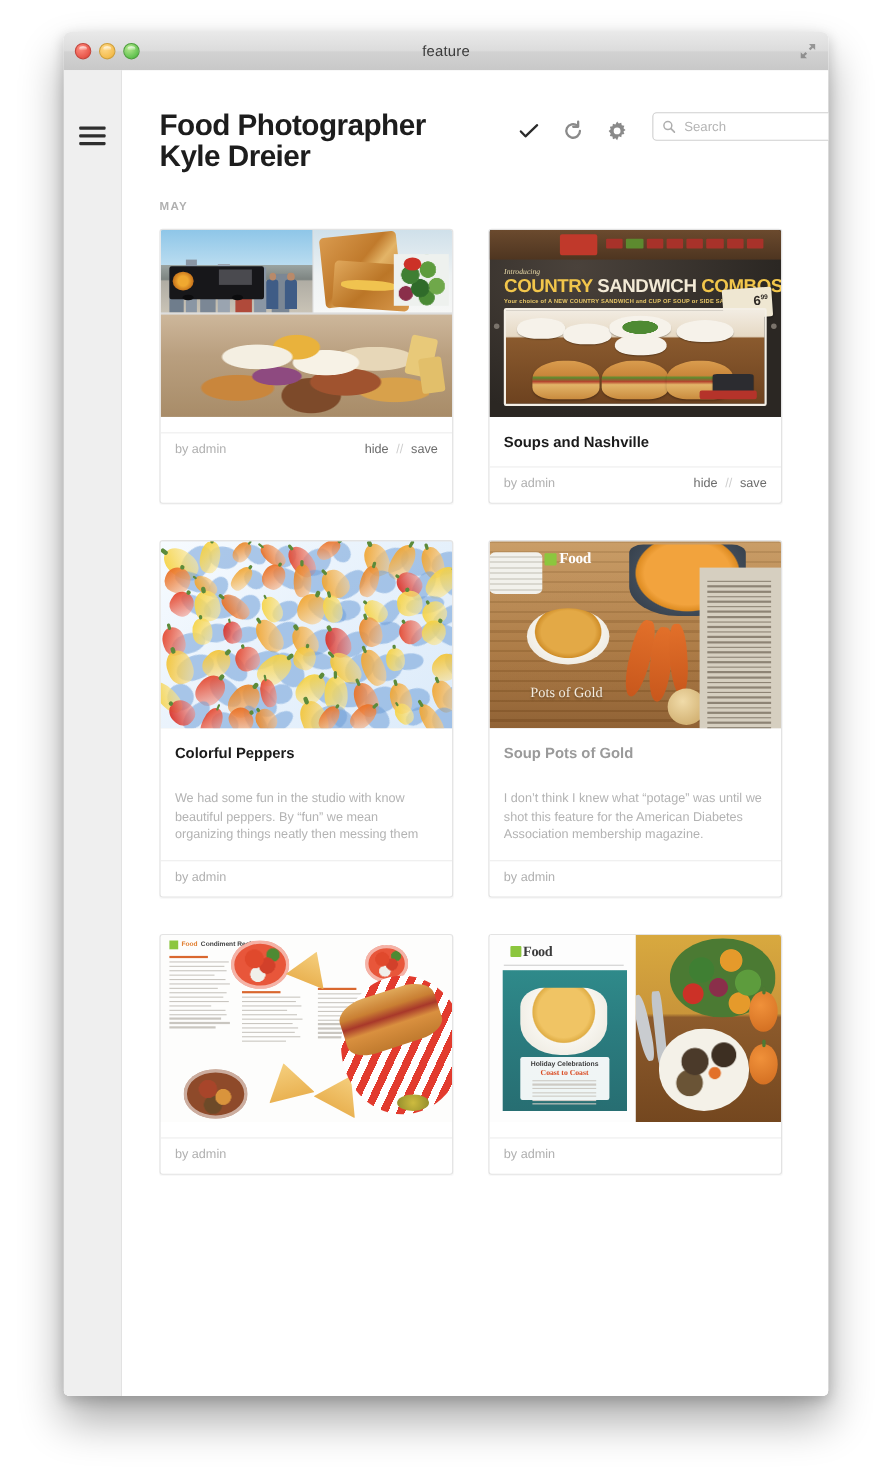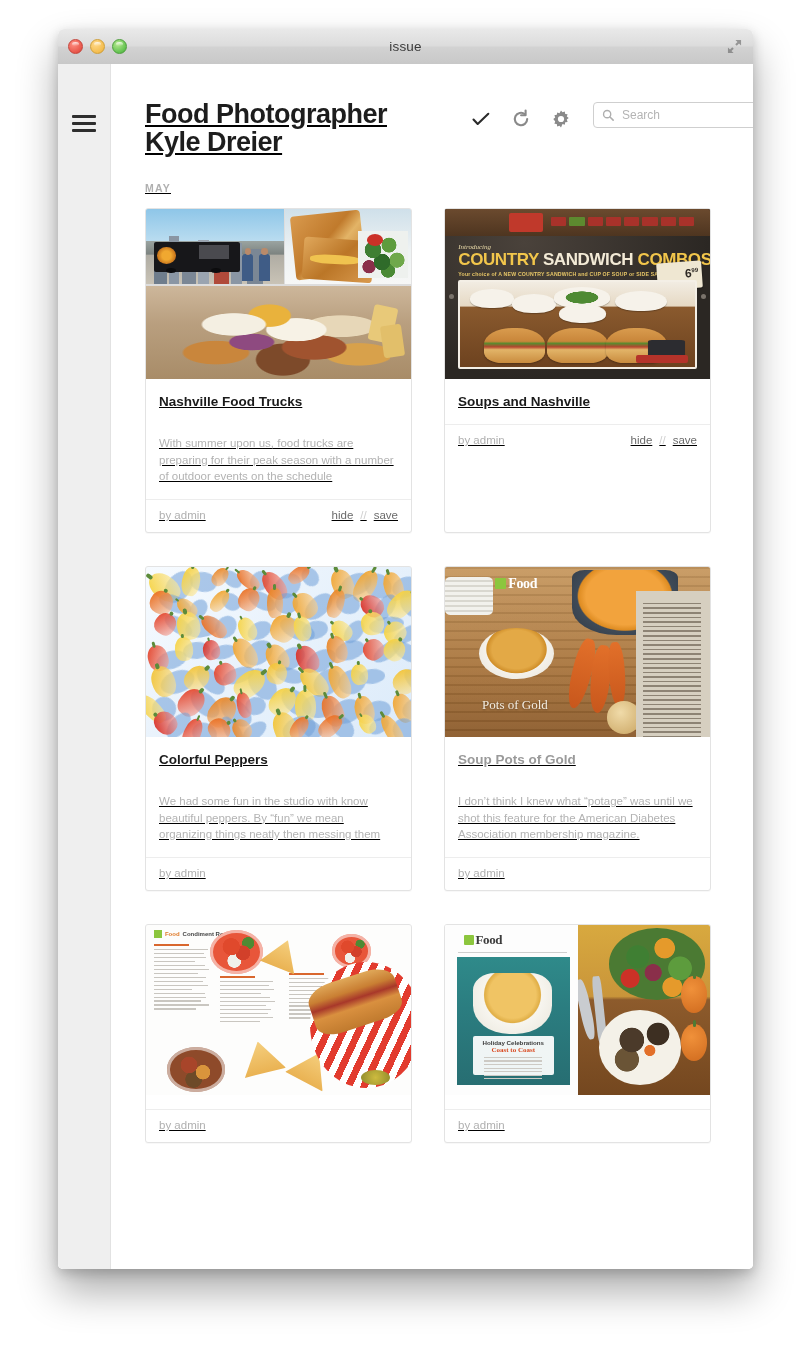--- a/index.html
+++ b/index.html
@@ -32,21 +32,21 @@
   }
   .resize-ico{position:absolute;right:11px;top:10px;width:15px;height:15px;opacity:.55;}
 
   
   .winbody{position:absolute;left:0;top:35px;right:0;bottom:0;background:#fff;display:flex;}
   .sidebar{width:52px;flex:0 0 52px;background:#efefef;border-right:1px solid #e2e2e2;position:relative;}
   .hamburger{position:absolute;left:14px;top:51px;width:24px;}
   .hamburger span{display:block;height:3px;background:#2e2e2e;border-radius:1px;margin-bottom:4px;}
   .hamburger span:last-child{margin-bottom:0;}
 
-  .content{flex:1;position:relative;background:#fff;text-decoration:underline;}
+  .content{flex:1;position:relative;background:#fff;}
 
   
   .hdr{position:relative;padding:36px 0 0 34px;}
   .hdr-title{
     font-size:27px;line-height:28px;font-weight:bold;color:#1d1d1d;letter-spacing:-.5px;
     max-width:250px;
   }
   .hdr-sub{margin-top:7px;font-size:11.5px;color:#a8a8a8;}
   .hdr-tools{position:absolute;left:360px;top:45px;display:flex;align-items:center;gap:20px;}
   .tool{width:20px;height:20px;display:block;cursor:pointer;}
@@ -255,21 +255,21 @@
 
 <div class="canvas">
  <div class="window">
 
   <div class="titlebar">
     <div class="lights">
       <div class="light l-close"></div>
       <div class="light l-min"></div>
       <div class="light l-max"></div>
     </div>
-    <div class="win-title">issue</div>
+    <div class="win-title">feature</div>
     <svg class="resize-ico" viewBox="0 0 16 16">
       <path d="M9 1h6v6l-2.2-2.2-2.4 2.4-1.6-1.6 2.4-2.4z" fill="#5a5a5a"></path>
       <path d="M7 15H1V9l2.2 2.2 2.4-2.4 1.6 1.6-2.4 2.4z" fill="#5a5a5a"></path>
     </svg>
   </div>
 
   <div class="winbody">
 
     <div class="sidebar">
       <div class="hamburger">
@@ -337,24 +337,20 @@
                 <div class="t1-cheese"></div>
                 <div class="t1-salad"></div>
                 <div class="t1-tom"></div>
               </div>
               <div class="t1-bot">
                 <div class="t1-slaw"></div>
                 <div class="t1-fry"></div>
                 <div class="t1-fry2"></div>
               </div>
             </div>
-          </div>
-          <div class="card-body">
-            <div class="card-title">Nashville Food Trucks</div>
-            <div class="card-snip">With summer upon us, food trucks are preparing for their peak season with a number of outdoor events on the schedule</div>
           </div>
           <div class="card-foot">
             <span>by admin</span>
             <span class="foot-actions">
               <span>hide</span>
               <span class="sep">//</span>
               <span>save</span>
             </span>
           </div>
         </div>

